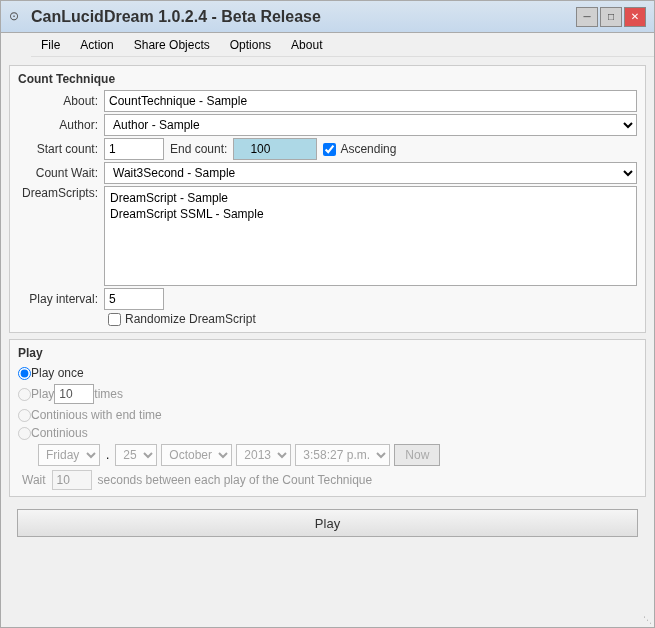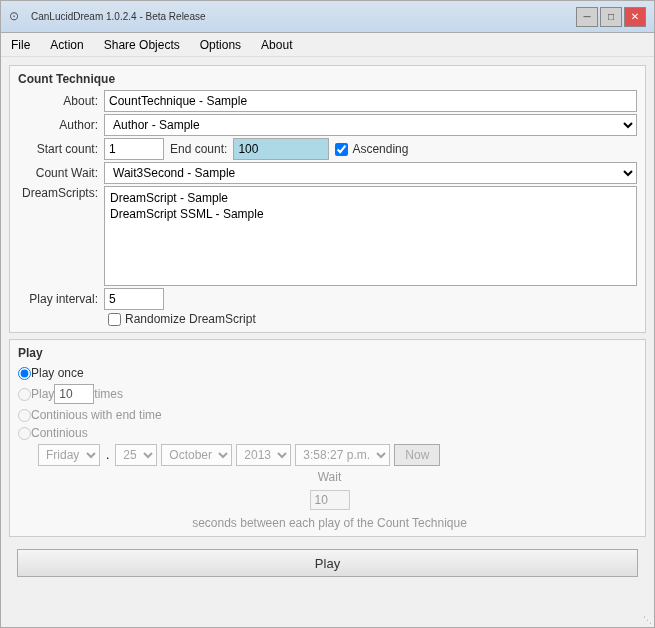--- a/index.html
+++ b/index.html
@@ -33,23 +33,23 @@
       display: flex;
       align-items: center;
       gap: 6px;
     }
     .title-icon {
       width: 16px;
       height: 16px;
       color: #555;
     }
     .title-text {
-      font-size: 10px;
-      color: #333;
-      font-weight: normal;
+      font-size: 16px;
+      color: #333;
+      font-weight: bold;
     }
     .title-controls {
       display: flex;
       gap: 2px;
     }
     .title-btn {
       width: 22px;
       height: 20px;
       background: #d0d0d0;
       border: 1px solid #888;
@@ -62,20 +62,21 @@
     }
     .title-btn.close { background: #e05050; color: white; }
     .menu-bar {
       background: #f0f0f0;
       height: 24px;
       display: flex;
       align-items: center;
       padding: 0 0;
       border-bottom: 1px solid #ddd;
       flex-shrink: 0;
+      margin-left: 30px;
     }
     .menu-item {
       padding: 2px 10px;
       cursor: pointer;
       font-size: 12px;
       color: #000;
     }
     .content {
       flex: 1;
       padding: 8px;
@@ -135,24 +136,24 @@
       padding: 1px 4px;
       font-size: 12px;
       background: white;
       outline: none;
     }
     .end-count-label {
       font-size: 12px;
       color: #333;
     }
     .end-count-input {
-      width: 96px;
-      height: 22px;
-      border: 1px solid #aaa;
-      padding: 1px 4px;
+      width: 84px;
+      height: 22px;
+      border: 1px solid #aaa;
+      padding: 1px 16px;
       font-size: 12px;
       background: #add8e6;
       outline: none;
     }
     .checkbox-label {
       display: flex;
       align-items: center;
       gap: 4px;
       font-size: 12px;
       color: #333;
@@ -228,21 +229,20 @@
       font-size: 12px;
       cursor: pointer;
     }
     .wait-row {
       display: flex;
       align-items: center;
       gap: 6px;
       font-size: 12px;
       color: #999;
       padding-left: 4px;
-      flex-direction: column;
     }
     .wait-input {
       width: 40px;
       height: 20px;
       border: 1px solid #ccc;
       padding: 1px 4px;
       font-size: 12px;
       background: #f5f5f5;
       color: #999;
     }

